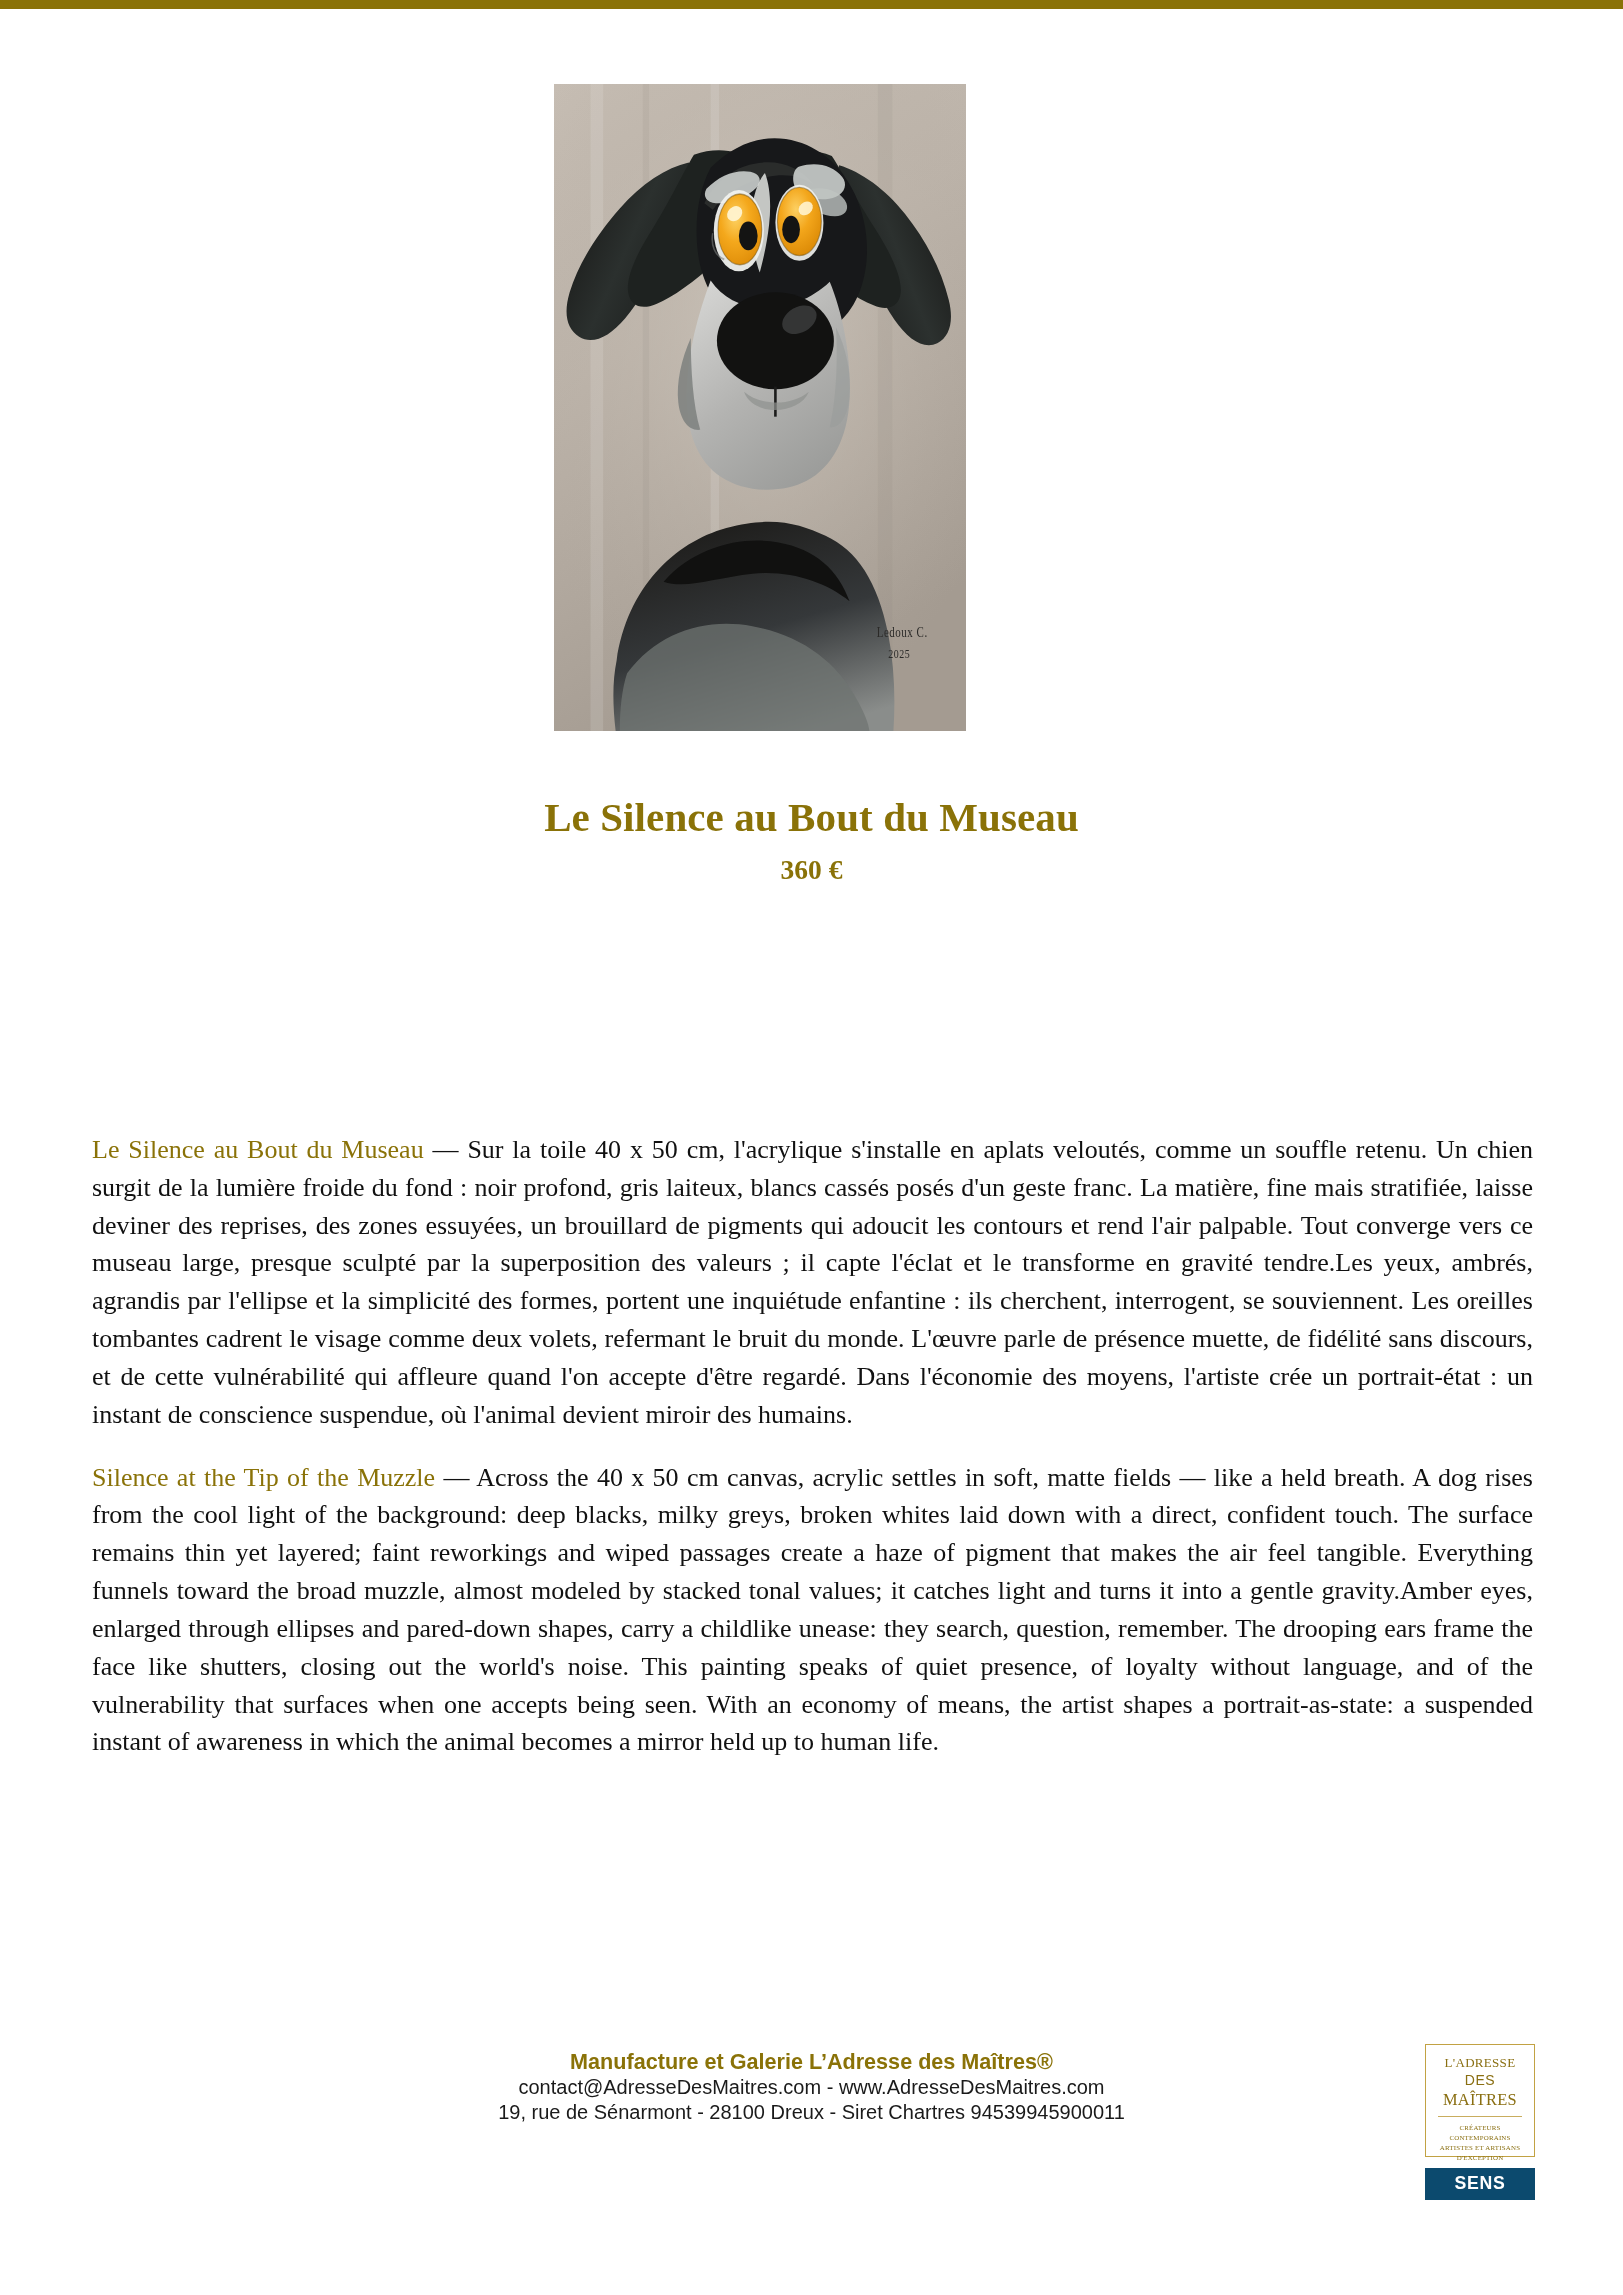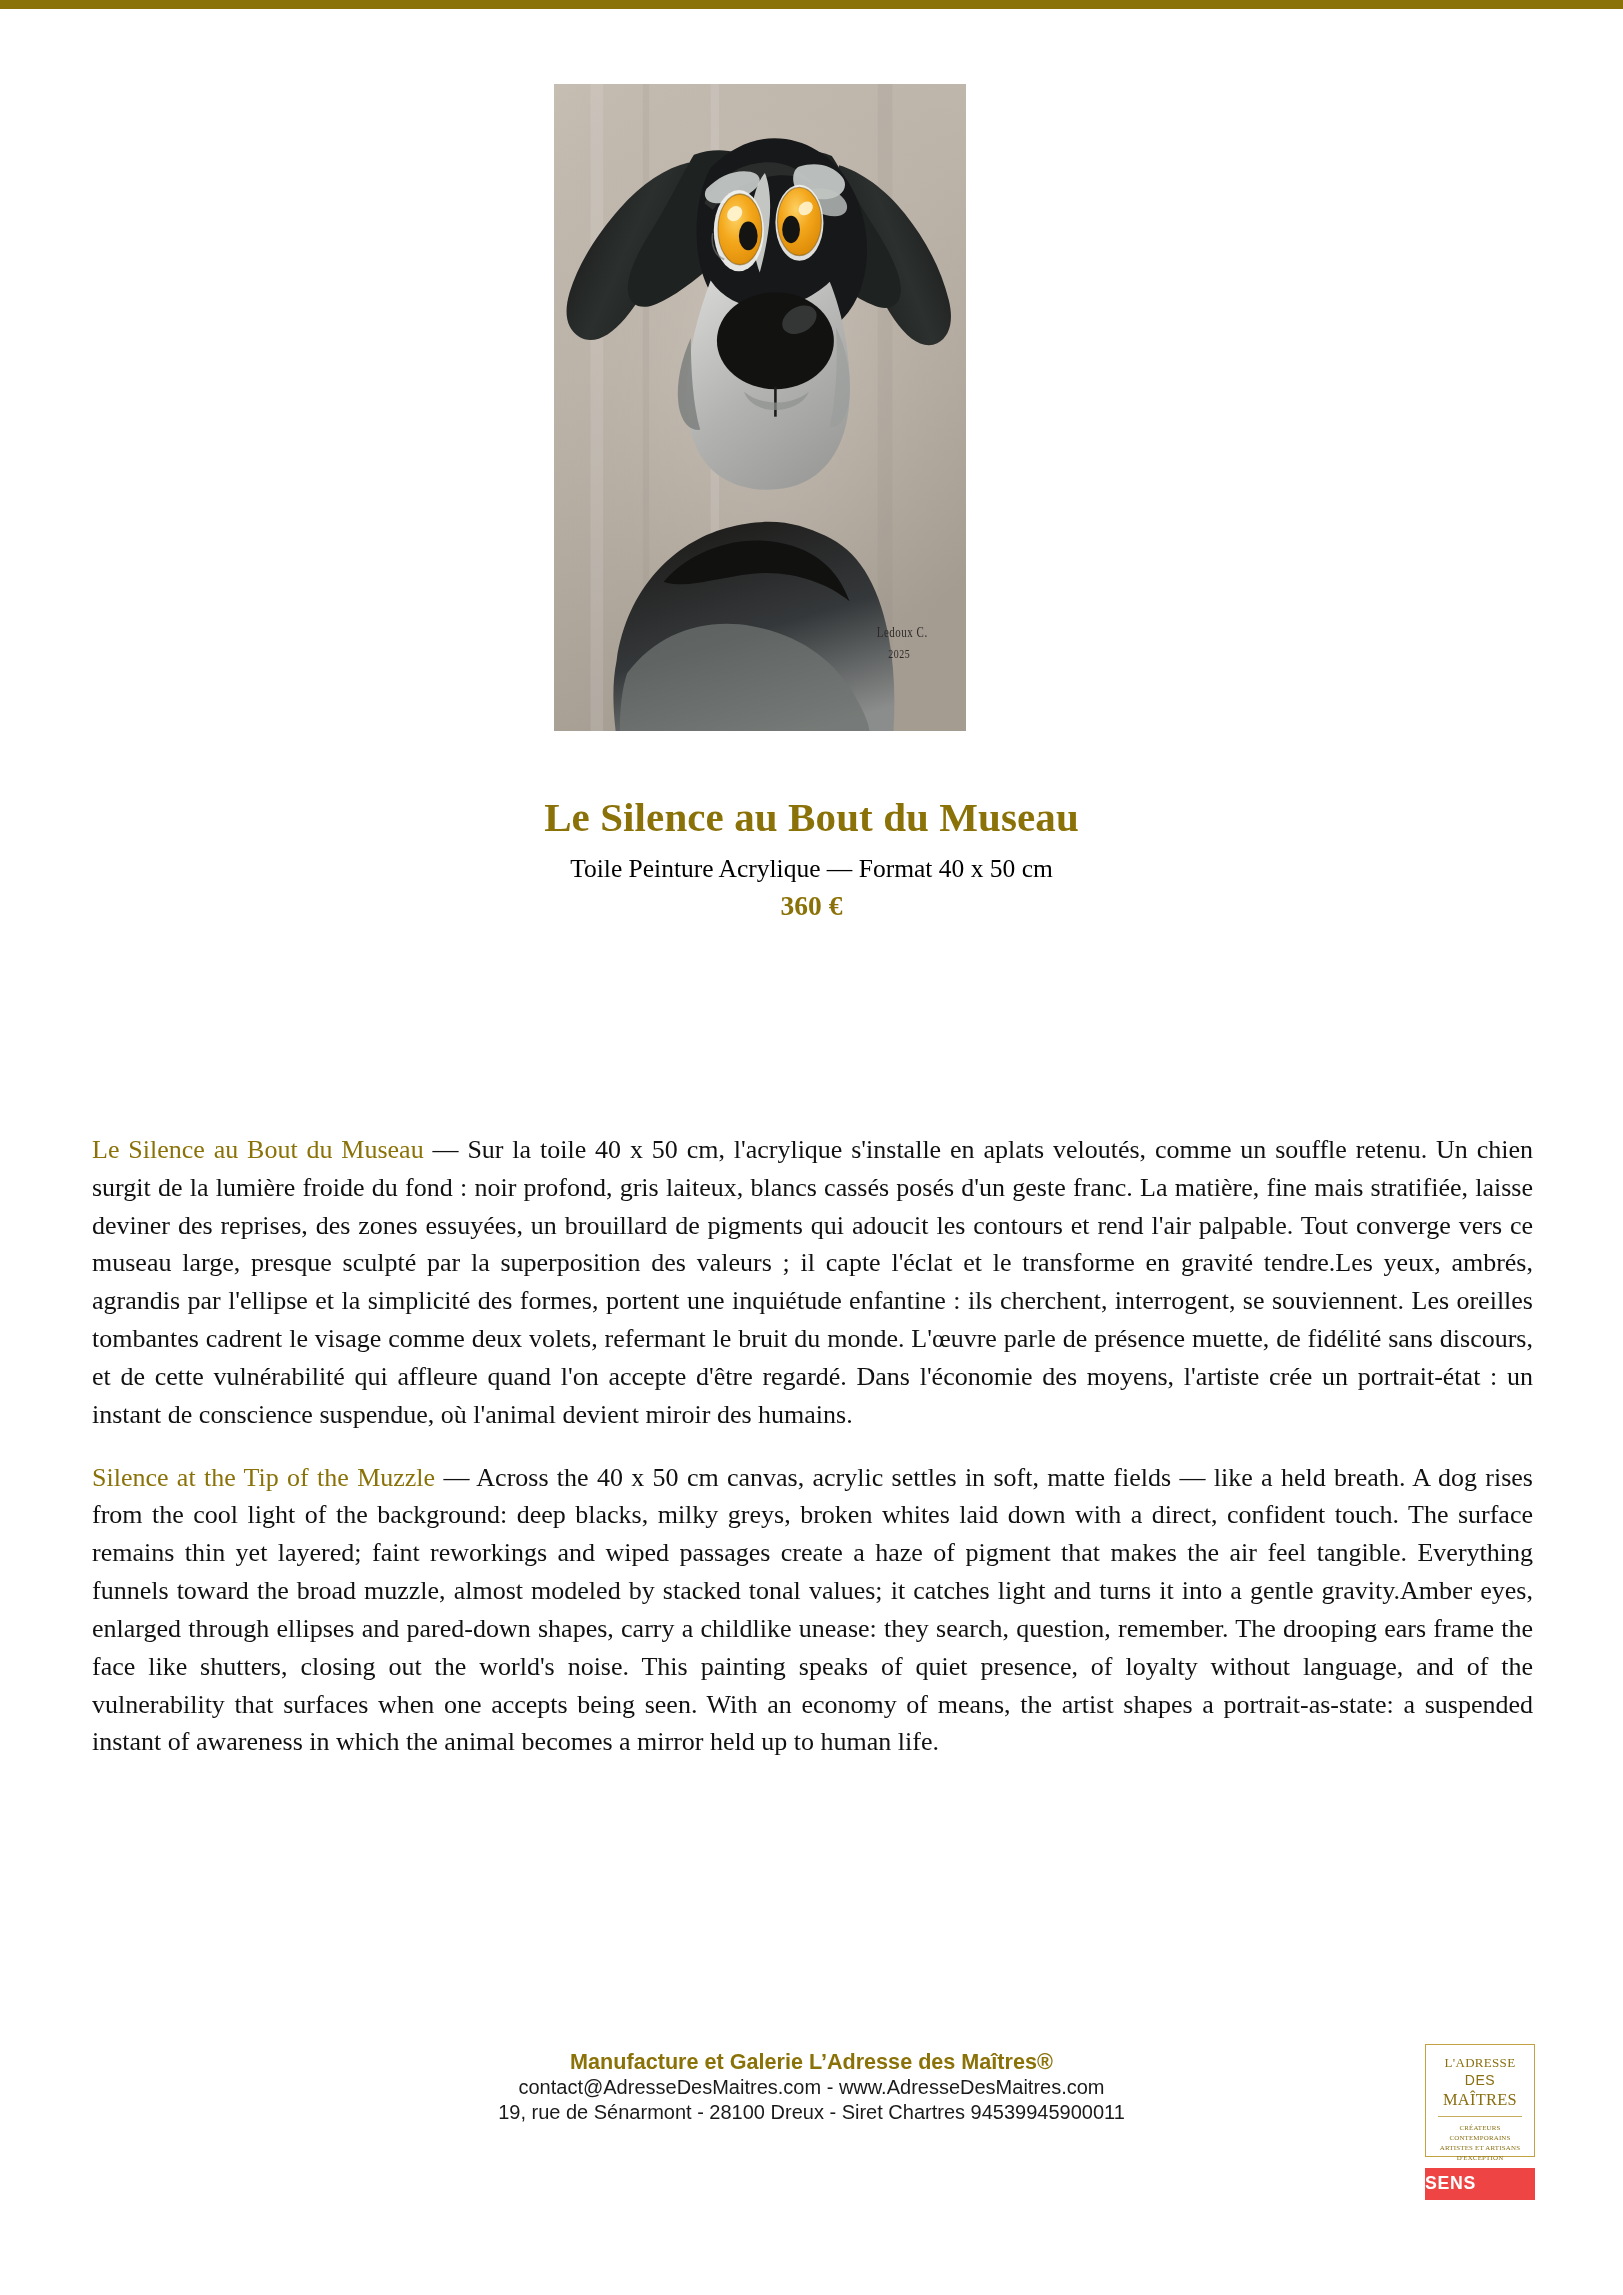--- a/index.html
+++ b/index.html
@@ -170,26 +170,27 @@
   }
   .logo-sub {
     font-family: "Liberation Serif", "DejaVu Serif", serif;
     color: #8a6f12;
     font-size: 6.9px;
     letter-spacing: 0.2px;
     line-height: 1.42;
   }
   .sens-badge {
     margin-top: 11px;
-    background: #ef4444;
+    background: #0c4a6e;
     color: #ffffff;
     font-family: "Liberation Sans", "DejaVu Sans", sans-serif;
     font-weight: bold;
     font-size: 17.7px;
     letter-spacing: 0.7px;
+    text-align: center;
     padding: 5.2px 0 5.9px 0;
     width: 110px;
     box-sizing: border-box;
   }
 </style>
 </head>
 <body>
 
 <div class="top-bar"></div>
 
@@ -324,21 +325,20 @@
 
     <g>
       <text x="618" y="845" font-family="Liberation Serif, serif" font-size="21" fill="#2b2a28" letter-spacing="1">Ledoux C.</text>
       <text x="640" y="876" font-family="Liberation Serif, serif" font-size="19" fill="#2b2a28" letter-spacing="1">2025</text>
     </g>
   </svg>
 </div>
 
 <div class="heading">
   <div class="artwork-title">Le Silence au Bout du Museau</div>
-  <div class="artwork-medium">Toile Peinture Acrylique — Format 40 x 50 cm</div>
   <div class="artwork-price">360 €</div>
 </div>
 
 <div class="body-text">
 
   <p class="desc-para">
     <span class="lead-in">Le Silence au Bout du Museau</span><span> — </span><span>Sur la toile 40 x 50 cm, l'acrylique s'installe en aplats veloutés, comme un souffle retenu. Un chien surgit de la lumière froide du fond : noir profond, gris laiteux, blancs cassés posés d'un geste franc. La matière, fine mais stratifiée, laisse deviner des reprises, des zones essuyées, un brouillard de pigments qui adoucit les contours et rend l'air palpable. Tout converge vers ce museau large, presque sculpté par la superposition des valeurs ; il capte l'éclat et le transforme en gravité tendre.Les yeux, ambrés, agrandis par l'ellipse et la simplicité des formes, portent une inquiétude enfantine : ils cherchent, interrogent, se souviennent. Les oreilles tombantes cadrent le visage comme deux volets, refermant le bruit du monde. L'œuvre parle de présence muette, de fidélité sans discours, et de cette vulnérabilité qui affleure quand l'on accepte d'être regardé. Dans l'économie des moyens, l'artiste crée un portrait-état : un instant de conscience suspendue, où l'animal devient miroir des humains.</span>
   </p>
 
   <p class="desc-para">

